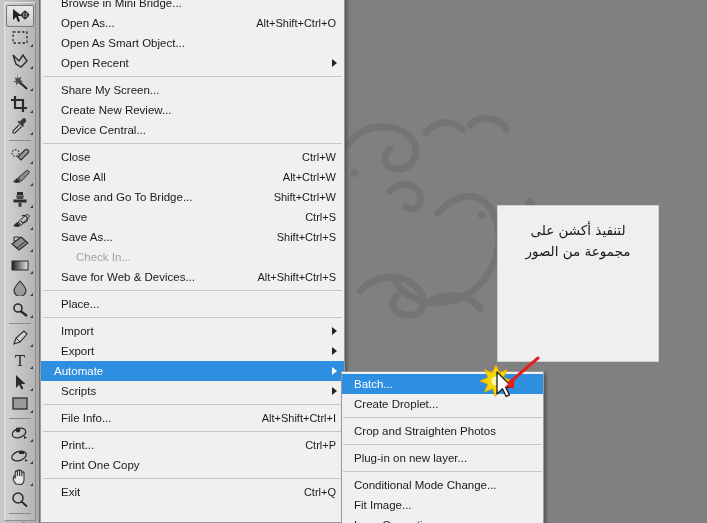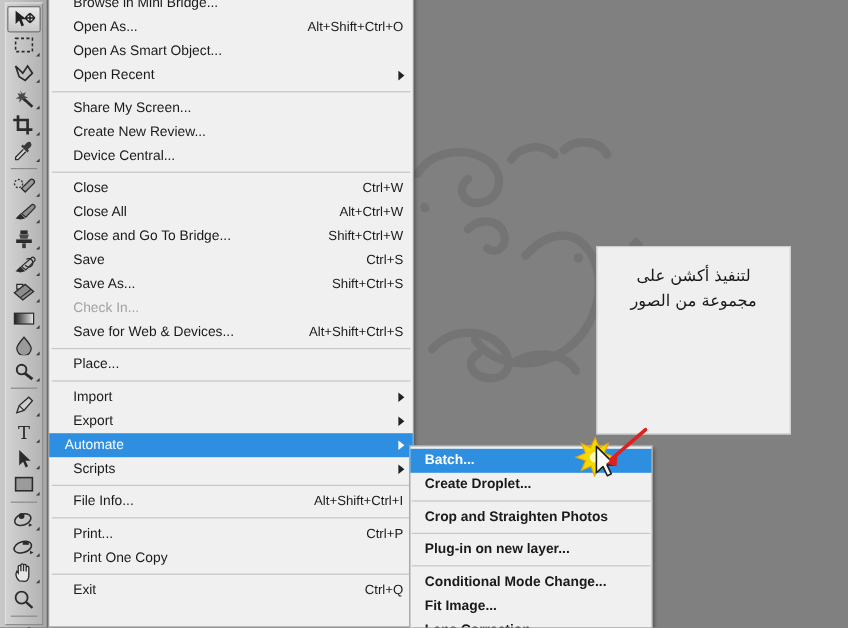--- a/index.html
+++ b/index.html
@@ -63,31 +63,31 @@
 
   .mi{
     position:relative;height:20px;line-height:20px;
     display:flex;align-items:center;
     padding:0 8px 0 20px;
     white-space:nowrap;
     box-sizing:border-box;
   }
   .mi .lbl{flex:0 0 auto;}
   .mi .sc{margin-left:auto;padding-left:26px;font-size:11px;}
-  .mi.disabled{color:#a3a3a3;}
+  .mi.disabled{color:#a3a3a3;margin-left:15px;}
   .mi.sel{background:#2e8fe0;color:#fff;padding-left:13px;}
   .mi .arr{
     position:absolute;right:7px;top:50%;margin-top:-4px;
     width:0;height:0;border-top:4px solid transparent;border-bottom:4px solid transparent;
     border-left:5px solid #222;
   }
   .mi.sel .arr{border-left-color:#fff;}
   .sep{height:1px;background:#c6c6c6;margin:3px 2px 3px 2px;}
   #automate-menu .sep{margin:3px 1px;}
-  #automate-menu .mi{padding-left:12px;font-weight:bold;}
+  #automate-menu .mi{padding-left:12px;}
 
   
   #callout{
     position:absolute;left:497px;top:205px;width:162px;height:157px;
     background:#efefef;border:1px solid #cfcfcf;
     box-sizing:border-box;
     display:flex;flex-direction:column;align-items:center;
     padding-top:14px;
     direction:rtl;
   }

